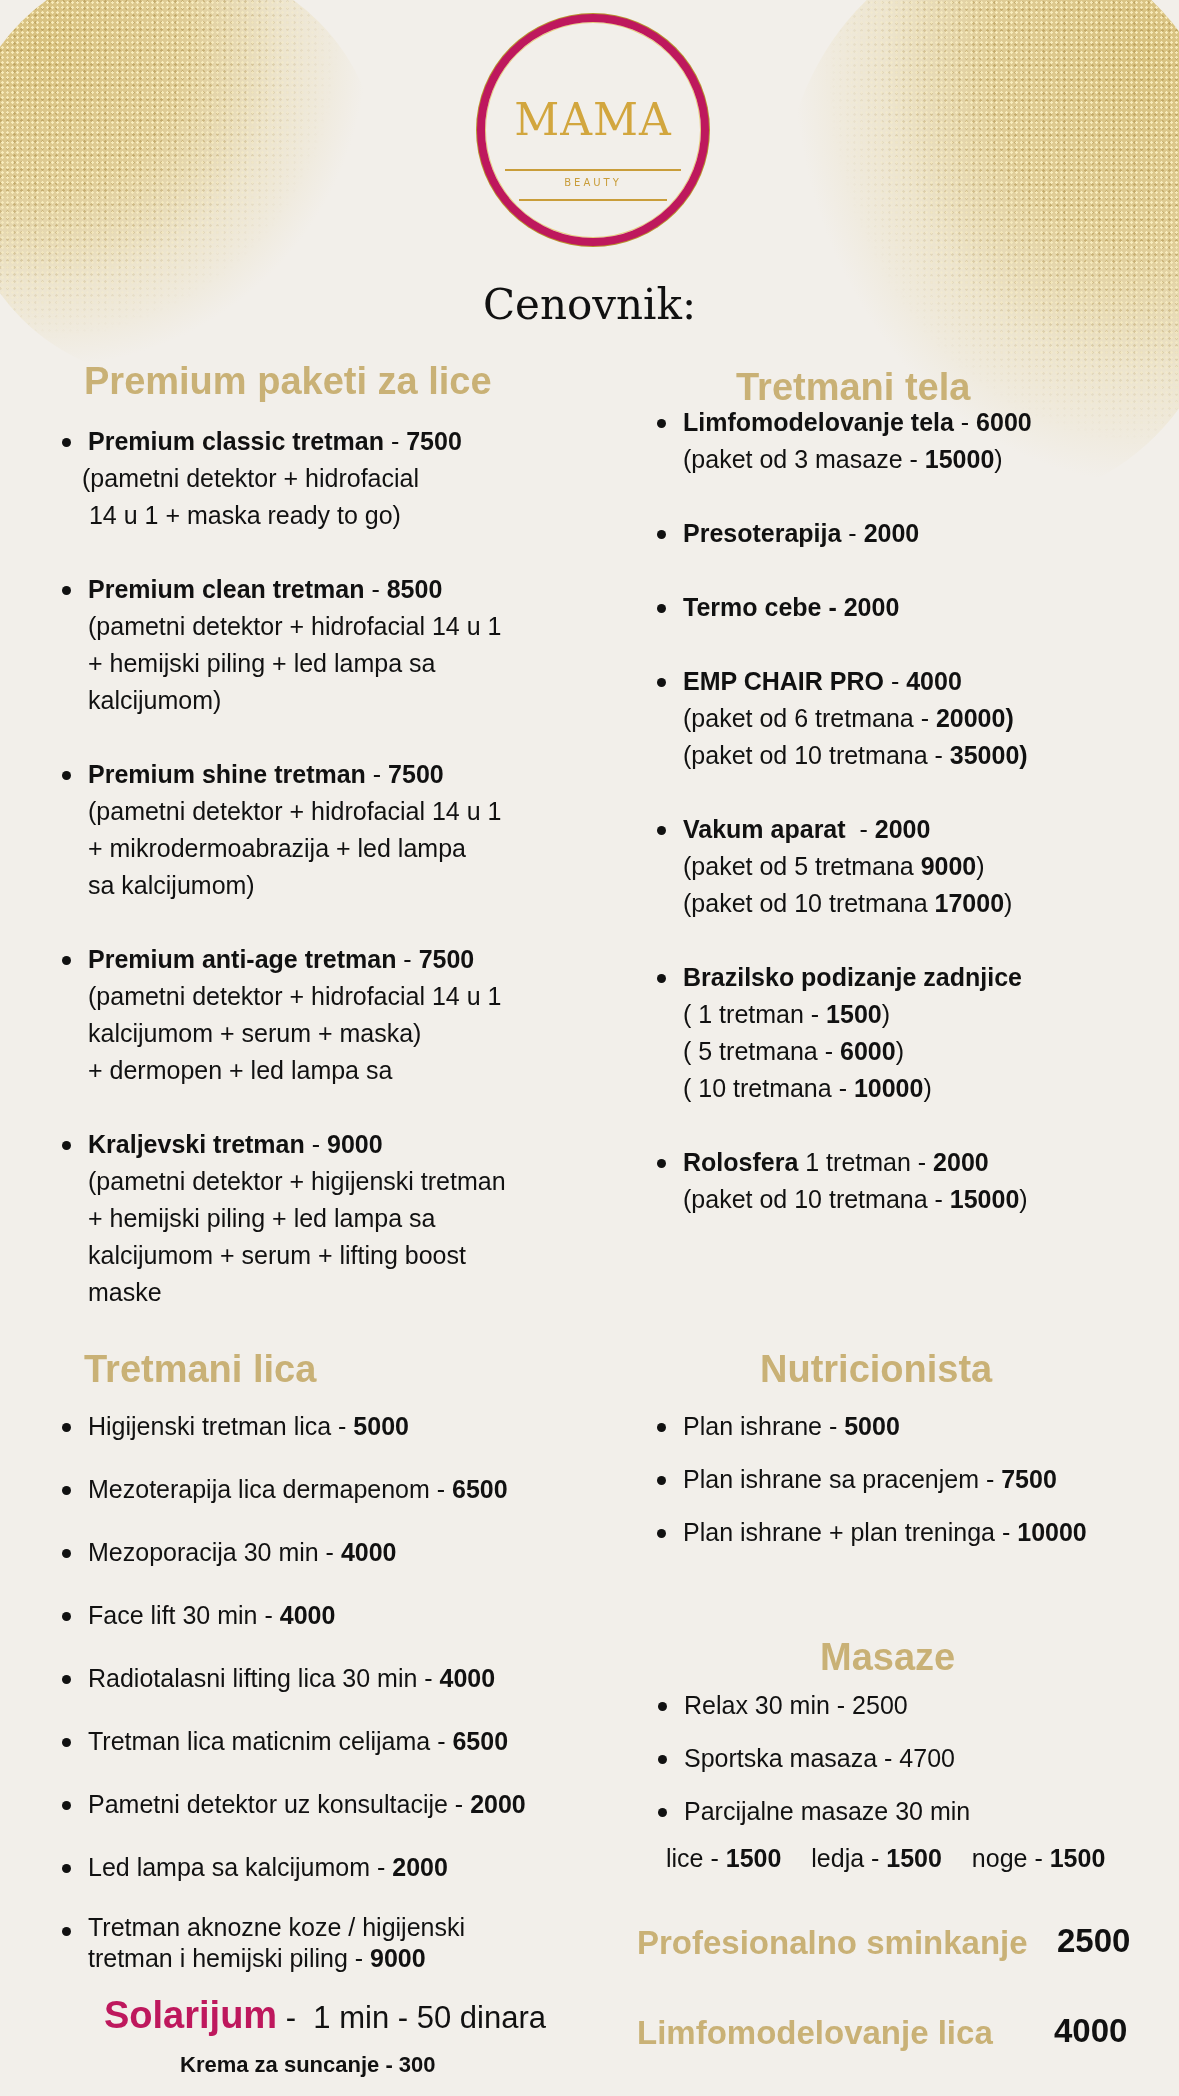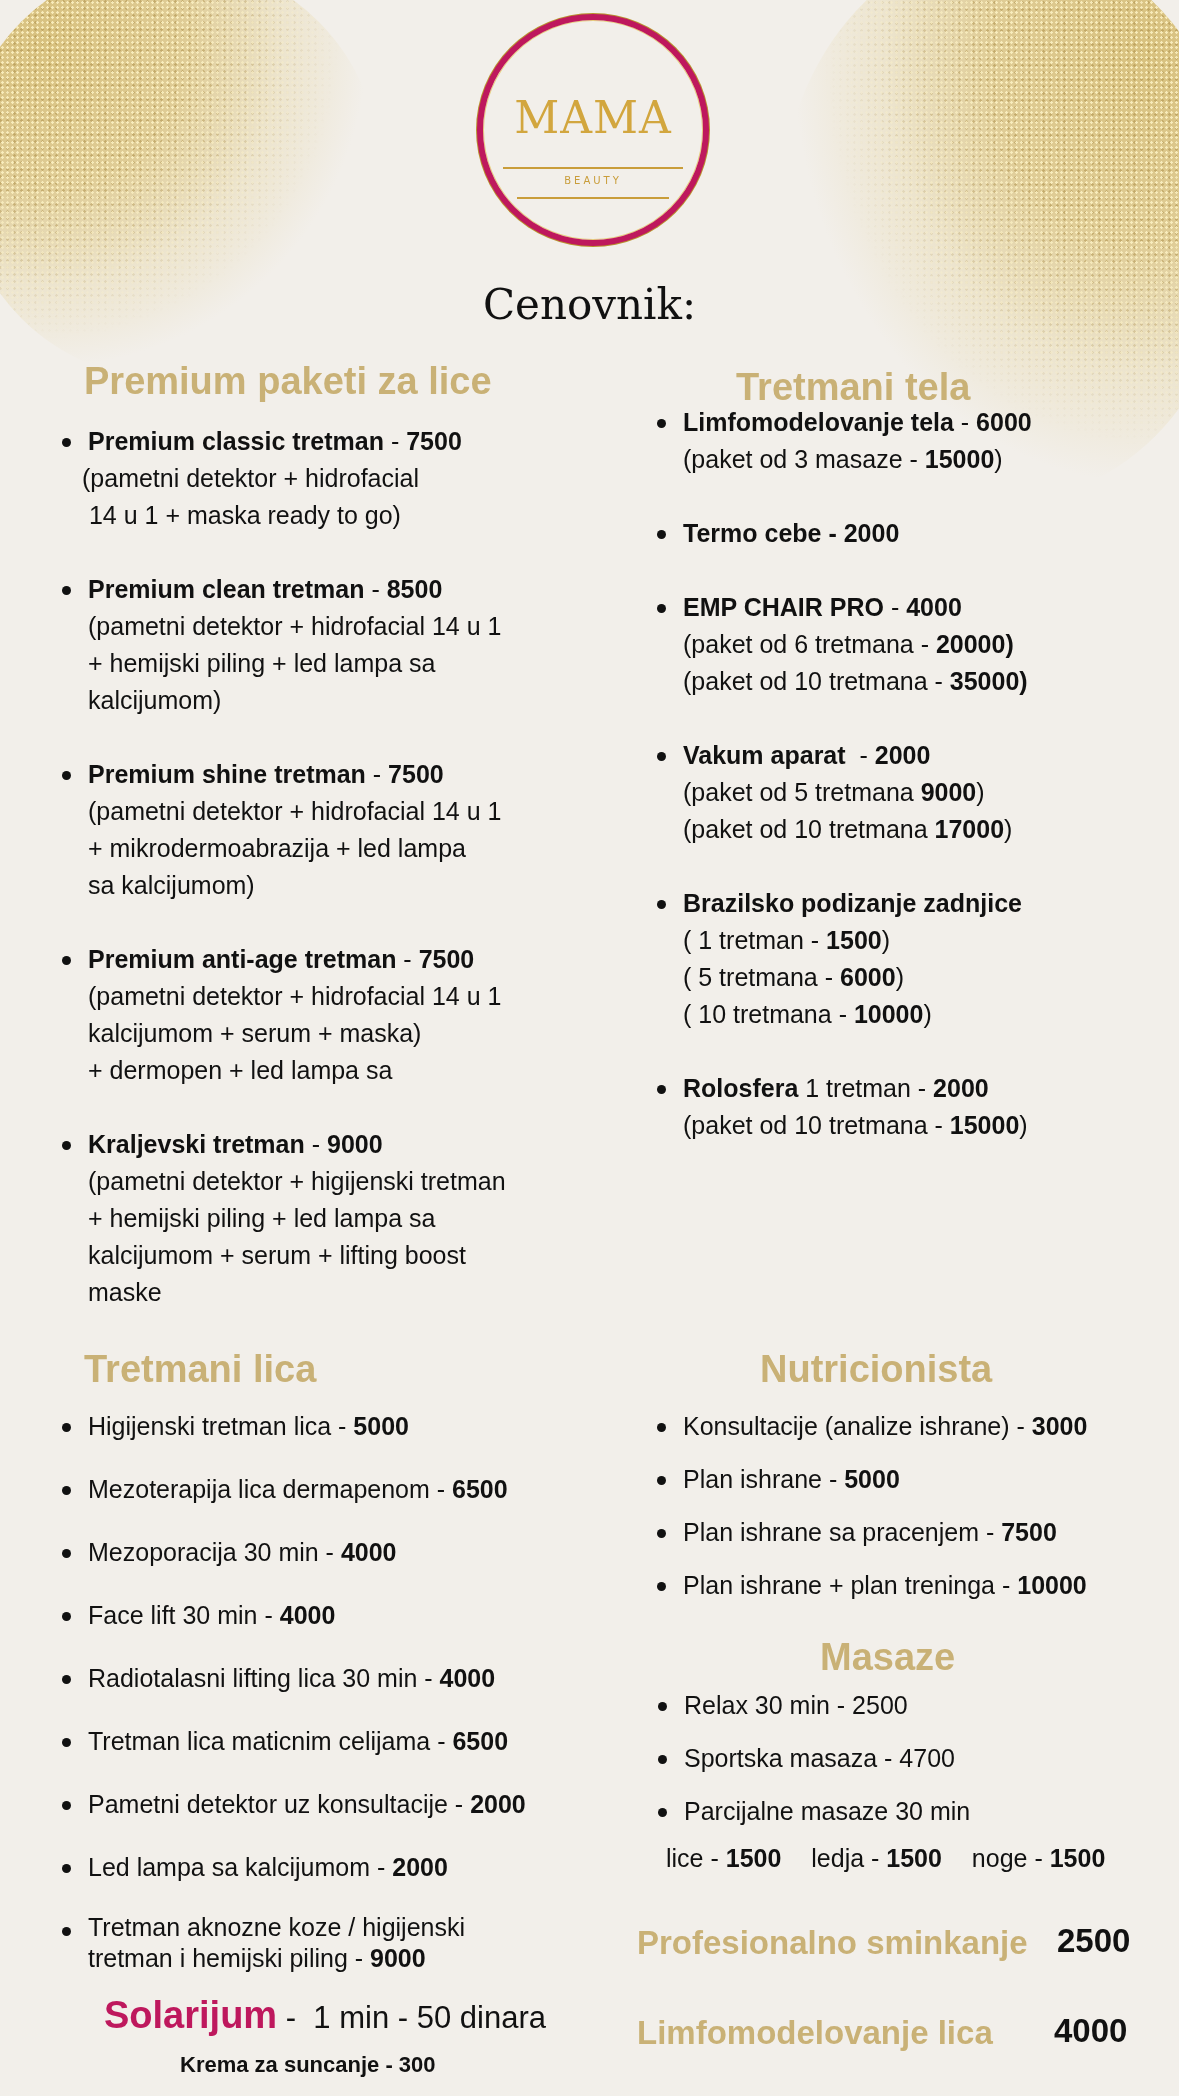--- a/index.html
+++ b/index.html
@@ -32,21 +32,21 @@
     border-radius:50%;
   }
   .glitter-right::after {
     -webkit-mask-image: radial-gradient(ellipse at 80% 20%, #000 30%, transparent 62%);
     mask-image: radial-gradient(ellipse at 80% 20%, #000 30%, transparent 62%);
   }
 
   .logo {
     position:absolute; left:477px; top:14px; width:232px; height:232px;
     border-radius:50%;
-    border:6px solid #be185d;
+    border:8px solid #be185d;
     box-sizing:border-box;
     background:#f2efea;
     box-shadow: inset 0 0 0 1px #e6cf7e, 0 0 0 1px #b8902e;
   }
   .logo-name {
     position:absolute; left:0; right:0; top:72px; text-align:center;
     font-family:"DejaVu Serif", serif; font-size:44px; color:#d2a63e;
     letter-spacing:1px;
   }
   .logo-line1 { position:absolute; left:20px; right:20px; top:147px; height:2px; background:#c99d3a; }
@@ -142,20 +142,21 @@
   <span style="font-weight:bold;color:#be185d;font-size:38px">Solarijum</span><span style="font-size:31px;white-space:pre"> -  1 min - 50 dinara</span>
 </div>
 <div class="price-row" style="left:180px; top:2052px; font-weight:bold; font-size:22px;">Krema za suncanje - 300</div>
 
 <div class="heading" style="left:736px; top:366px;">Tretmani tela</div>
 <ul class="list" style="left:655px; top:404px; width:520px;">
   <li class="bullet gap-lg">
     <b>Limfomodelovanje tela</b> - <b>6000</b>
     <span class="sub"><span>(paket od 3 masaze - </span><b>15000</b><span>)</span></span>
   </li>
+  <li class="bullet gap-lg"><b>Presoterapija</b> - <b>2000</b></li>
   <li class="bullet gap-lg"><b>Termo cebe</b><b> - </b><b>2000</b></li>
   <li class="bullet gap-lg">
     <b>EMP CHAIR PRO</b> - <b>4000</b>
     <span class="sub"><span>(paket od 6 tretmana - </span><b>20000)</b></span>
     <span class="sub"><span>(paket od 10 tretmana - </span><b>35000)</b></span>
   </li>
   <li class="bullet gap-lg">
     <b style="white-space:pre">Vakum aparat </b> - <b>2000</b>
     <span class="sub"><span>(paket od 5 tretmana </span><b>9000</b><span>)</span></span>
     <span class="sub"><span>(paket od 10 tretmana </span><b>17000</b><span>)</span></span>
@@ -167,21 +168,20 @@
     <span class="sub"><span>( 10 tretmana - </span><b>10000</b><span>)</span></span>
   </li>
   <li class="bullet">
     <b>Rolosfera</b><span> 1 tretman</span> - <b>2000</b>
     <span class="sub"><span>(paket od 10 tretmana - </span><b>15000</b><span>)</span></span>
   </li>
 </ul>
 
 <div class="heading" style="left:760px; top:1348px;">Nutricionista</div>
 <ul class="list" style="left:655px; top:1408px; width:520px; line-height:37px;">
-  <li class="bullet" style="margin-bottom:16px"><span>Konsultacije (analize ishrane)</span> - <b>3000</b></li>
   <li class="bullet" style="margin-bottom:16px"><span>Plan ishrane</span> - <b>5000</b></li>
   <li class="bullet" style="margin-bottom:16px"><span>Plan ishrane sa pracenjem</span> - <b>7500</b></li>
   <li class="bullet"><span>Plan ishrane + plan treninga</span> - <b>10000</b></li>
 </ul>
 
 <div class="heading" style="left:820px; top:1636px;text-align:right;">Masaze</div>
 <ul class="list" style="left:656px; top:1687px; width:520px; line-height:37px;">
   <li class="bullet" style="margin-bottom:16px">Relax 30 min - 2500</li>
   <li class="bullet" style="margin-bottom:16px">Sportska masaza - 4700</li>
   <li class="bullet">Parcijalne masaze 30 min</li>

